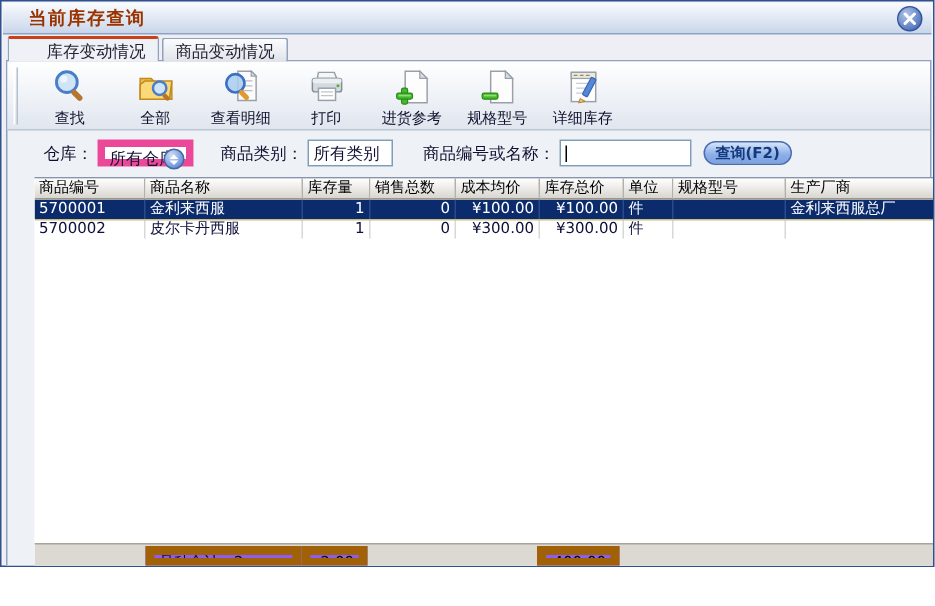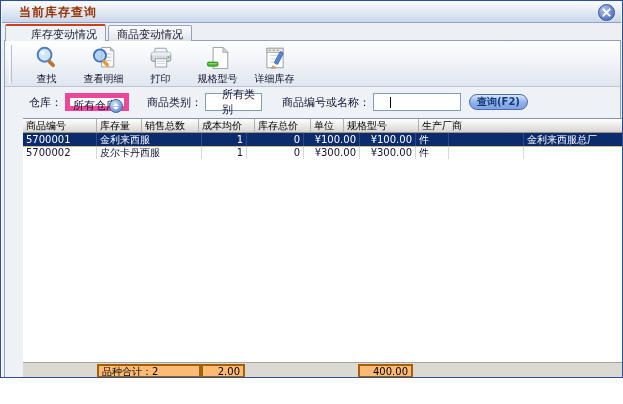--- a/index.html
+++ b/index.html
@@ -85,21 +85,21 @@
   .dd-btn{
     position:absolute; right:1px; top:1px; width:14px; height:14px; border-radius:50%;
     background:radial-gradient(circle at 35% 30%, #cfe0f8, #6e95dd 70%, #4a6cc0);
     border:1px solid #47679f;
     display:flex; flex-direction:column; align-items:center; justify-content:center; gap:1px;
   }
   .tri-up{ width:0;height:0;border:3px solid transparent;border-bottom:3px solid #fff;border-top:none; }
   .tri-dn{ width:0;height:0;border:3px solid transparent;border-top:3px solid #fff;border-bottom:none; }
   .txt{
     height:18px; background:#fff; border:1px solid #7f9db9;
-    display:flex; align-items:center; padding-left:16px; margin-left:3px; font-size:11px;
+    display:flex; align-items:center; padding-left:3px; margin-left:3px; font-size:11px;
   }
   .txt.cat{ width:57px; }
   .txt.keyword{ width:88px; }
   .caret{ width:1px; height:11px; background:#000; }
   .query-btn{
     margin-left:8px; height:16px; padding:0 7px; border-radius:8px;
     background:linear-gradient(#d8e6fa,#8fb0e8 55%,#7da2e2);
     border:1px solid #4a6cb0; color:#123a7c; font-size:10px; font-weight:bold;
     display:flex; align-items:center; cursor:pointer; white-space:nowrap;
   }
@@ -138,21 +138,21 @@
   .c8{ flex:1; }
 
   
   .gsummary{
     flex:none; height:17px; background:#dcd9d2; border-top:1px solid #a8a49c;
     display:flex; align-items:center;
   }
   .sp{ height:1px; }
   .sp34{ width:113px; flex:none; }
   .sbox{
-    height:14px; background:#fdba74; border:2px solid #a16207;
+    height:14px; background:#8b5cf6; border:6px solid #a16207;
     font-size:10px; line-height:12px; color:#000; padding:0 3px;
     overflow:hidden; white-space:nowrap;
   }
   .sbox.c1{ width:104px; }
   .sbox.c2{ width:44px; }
   .sbox.c5{ width:55px; }
 
   
   .hscroll{ flex:none; height:16px; display:flex; border-top:1px solid #b0aca2; background:#f3f1ea; }
   .sbtn{
@@ -205,20 +205,31 @@
         <span class="ticon">
           <svg width="26" height="26" viewBox="0 0 32 32">
             <circle cx="13" cy="12" r="8.5" fill="#cfe4f7" stroke="#4a7ec8" stroke-width="2.4"></circle>
             <circle cx="10.5" cy="9.5" r="3" fill="#eef7ff" opacity="0.9"></circle>
             <rect x="19" y="17.2" width="11" height="4.6" rx="2.3" transform="rotate(45 19 17.2)" fill="#b5762f"></rect>
           </svg>
         </span>
         <span class="tlabel">查找</span>
       </div>
 
+      <div class="tbtn">
+        <span class="ticon">
+          <svg width="26" height="26" viewBox="0 0 32 32">
+            <path d="M3 9 h9 l3 3 h14 v14 H3 Z" fill="#f0bc48" stroke="#c08a1c" stroke-width="1.2"></path>
+            <path d="M3 14 l4 -3 h22 l-2 15 H3 Z" fill="#fbd978" stroke="#c08a1c" stroke-width="1.2"></path>
+            <circle cx="19" cy="17" r="5.5" fill="#cfe4f7" stroke="#4a7ec8" stroke-width="2"></circle>
+            <rect x="23" y="20.5" width="7" height="3.6" rx="1.8" transform="rotate(45 23 20.5)" fill="#b5762f"></rect>
+          </svg>
+        </span>
+        <span class="tlabel">全部</span>
+      </div>
 
       <div class="tbtn">
         <span class="ticon">
           <svg width="26" height="26" viewBox="0 0 32 32">
             <path d="M13 3 h11 l4 4 v20 h-15 Z" fill="#fbfbfb" stroke="#9aa0a8" stroke-width="1.2"></path>
             <path d="M24 3 l4 4 h-4 Z" fill="#d8dce4" stroke="#9aa0a8" stroke-width="1"></path>
             <path d="M16 11 h9 M16 15 h9 M16 19 h9" stroke="#b8bcc4" stroke-width="1"></path>
             <circle cx="11" cy="13" r="7.5" fill="#a9cdf0" fill-opacity="0.85" stroke="#3b6fc4" stroke-width="2.2"></circle>
             <rect x="16" y="17.5" width="10" height="4.2" rx="2.1" transform="rotate(45 16 17.5)" fill="#e09a30"></rect>
           </svg>
@@ -233,20 +244,32 @@
             <rect x="4" y="9" width="24" height="11" rx="2" fill="#d4dae0" stroke="#848c96" stroke-width="1.2"></rect>
             <rect x="4" y="9" width="24" height="4" rx="2" fill="#eceff2"></rect>
             <rect x="9" y="17" width="14" height="10" fill="#ffffff" stroke="#98a0a8" stroke-width="1.2"></rect>
             <path d="M11 20 h10 M11 23 h10" stroke="#c0c4ca" stroke-width="1"></path>
             <circle cx="25" cy="15" r="1.3" fill="#58b040"></circle>
           </svg>
         </span>
         <span class="tlabel">打印</span>
       </div>
 
+      <div class="tbtn">
+        <span class="ticon">
+          <svg width="26" height="26" viewBox="0 0 32 32">
+            <path d="M10 3 h12 l6 6 v20 H10 Z" fill="#fdfdfd" stroke="#9aa0a8" stroke-width="1.2"></path>
+            <path d="M22 3 l6 6 h-6 Z" fill="#d8dce4" stroke="#9aa0a8" stroke-width="1"></path>
+            <rect x="7" y="17" width="5" height="13" rx="1.5" fill="#46b82e" stroke="#2a8a1a" stroke-width="1"></rect>
+            <rect x="3" y="21" width="13" height="5" rx="1.5" fill="#46b82e" stroke="#2a8a1a" stroke-width="1"></rect>
+            <rect x="4.5" y="22.3" width="10" height="1.4" fill="#8ae070"></rect>
+          </svg>
+        </span>
+        <span class="tlabel">进货参考</span>
+      </div>
 
       <div class="tbtn">
         <span class="ticon">
           <svg width="26" height="26" viewBox="0 0 32 32">
             <path d="M10 3 h12 l6 6 v20 H10 Z" fill="#fdfdfd" stroke="#9aa0a8" stroke-width="1.2"></path>
             <path d="M22 3 l6 6 h-6 Z" fill="#d8dce4" stroke="#9aa0a8" stroke-width="1"></path>
             <rect x="3" y="21" width="13" height="5" rx="1.5" fill="#46b82e" stroke="#2a8a1a" stroke-width="1"></rect>
             <rect x="4.5" y="22.3" width="10" height="1.4" fill="#8ae070"></rect>
           </svg>
         </span>
@@ -289,20 +312,21 @@
         <span class="caret"></span>
       </div>
 
       <div class="query-btn">查询(F2)</div>
     </div>
 
     <div class="grid">
 
       <div class="ghead">
         <div class="hcell c0">商品编号</div>
+        <div class="hcell c1">商品名称</div>
         <div class="hcell c2">库存量</div>
         <div class="hcell c3">销售总数</div>
         <div class="hcell c4">成本均价</div>
         <div class="hcell c5">库存总价</div>
         <div class="hcell c6">单位</div>
         <div class="hcell c7">规格型号</div>
         <div class="hcell c8">生产厂商</div>
       </div>
 
       <div class="gbody">

